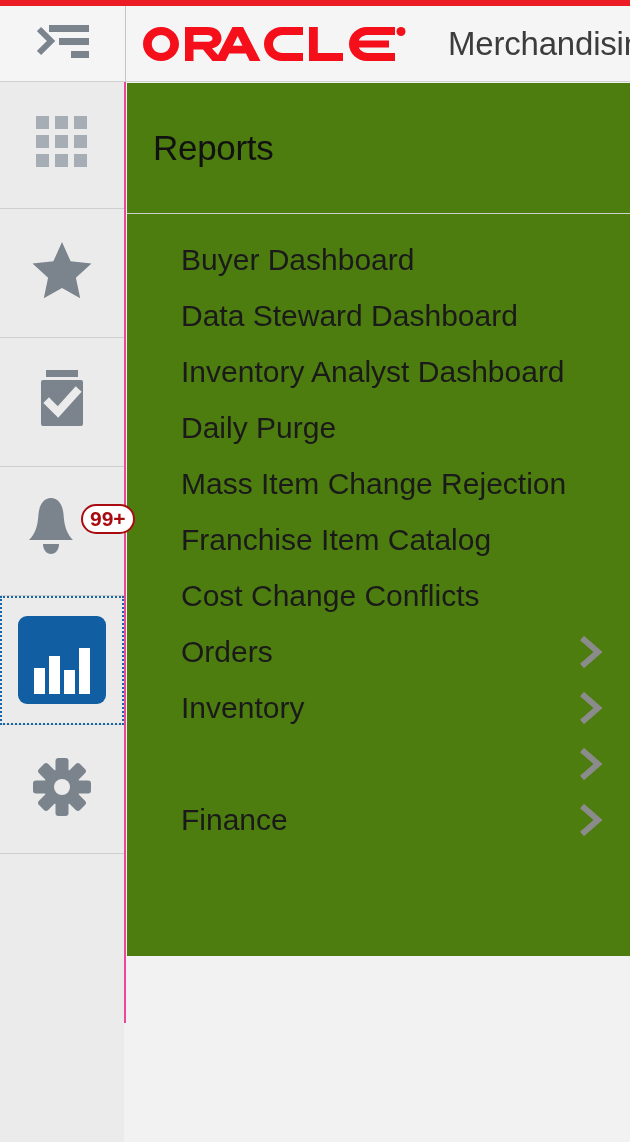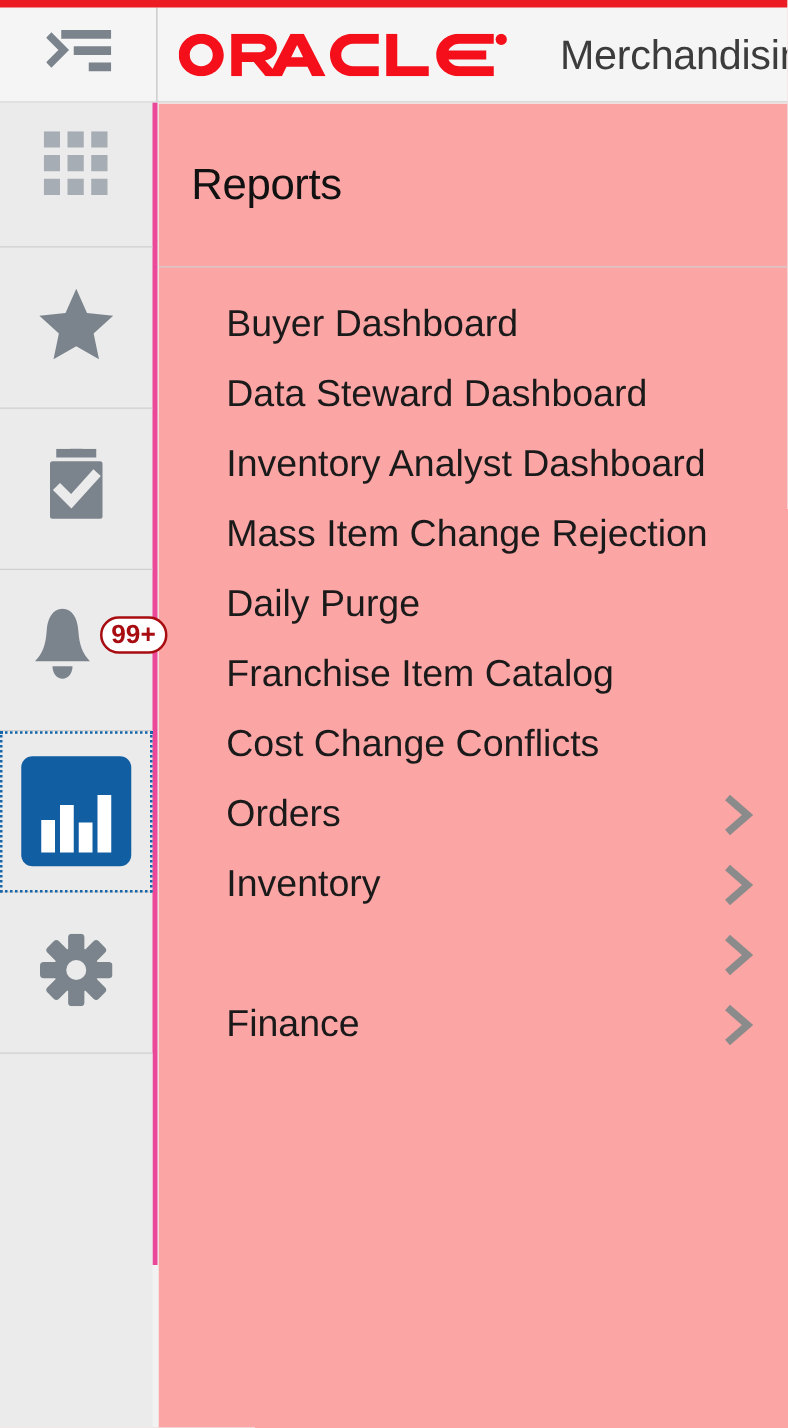--- a/index.html
+++ b/index.html
@@ -67,25 +67,25 @@
     color: #3c3c3c;
     margin-left: 13px;
     letter-spacing: -0.2px;
     line-height: 1;
     white-space: nowrap;
   }
 
   
   .rail {
     position: absolute;
-    top: 69px; left: 0;
+    top: 80px; left: 0;
     width: 126px;
     height: 943px;
     background: #ebebeb;
-    border-right: 4px solid #ec4899;
+    border-right: 2px solid #ec4899;
     z-index: 10;
   }
   .rail-item {
     position: relative;
     height: 129px;
     border-bottom: 1px solid #cfcfcf;
     display: flex;
     align-items: center;
     justify-content: center;
     cursor: pointer;
@@ -128,22 +128,22 @@
     display: flex;
     align-items: center;
     justify-content: center;
   }
 
   
   .main {
     position: absolute;
     top: 83px; left: 127px;
     width: 503px;
-    height: 1059px;
-    background: #fca5a5;
+    height: 873px;
+    background: #4d7c0f;
   }
   .panel-header {
     height: 131px;
     border-bottom: 1px solid #cfcfcf;
     display: flex;
     align-items: center;
     padding-left: 26px;
   }
   .panel-title {
     font-size: 35px;
@@ -331,25 +331,25 @@
         <span class="menu-label">Data Steward Dashboard</span>
       </div>
 
 
       <div class="menu-row">
         <span class="menu-label">Inventory Analyst Dashboard</span>
       </div>
 
 
       <div class="menu-row">
+        <span class="menu-label">Daily Purge</span>
+      </div>
+
+      <div class="menu-row">
         <span class="menu-label">Mass Item Change Rejection</span>
-      </div>
-
-      <div class="menu-row">
-        <span class="menu-label">Daily Purge</span>
       </div>
 
       <div class="menu-row">
         <span class="menu-label">Franchise Item Catalog</span>
       </div>
 
       <div class="menu-row">
         <span class="menu-label">Cost Change Conflicts</span>
       </div>
 

